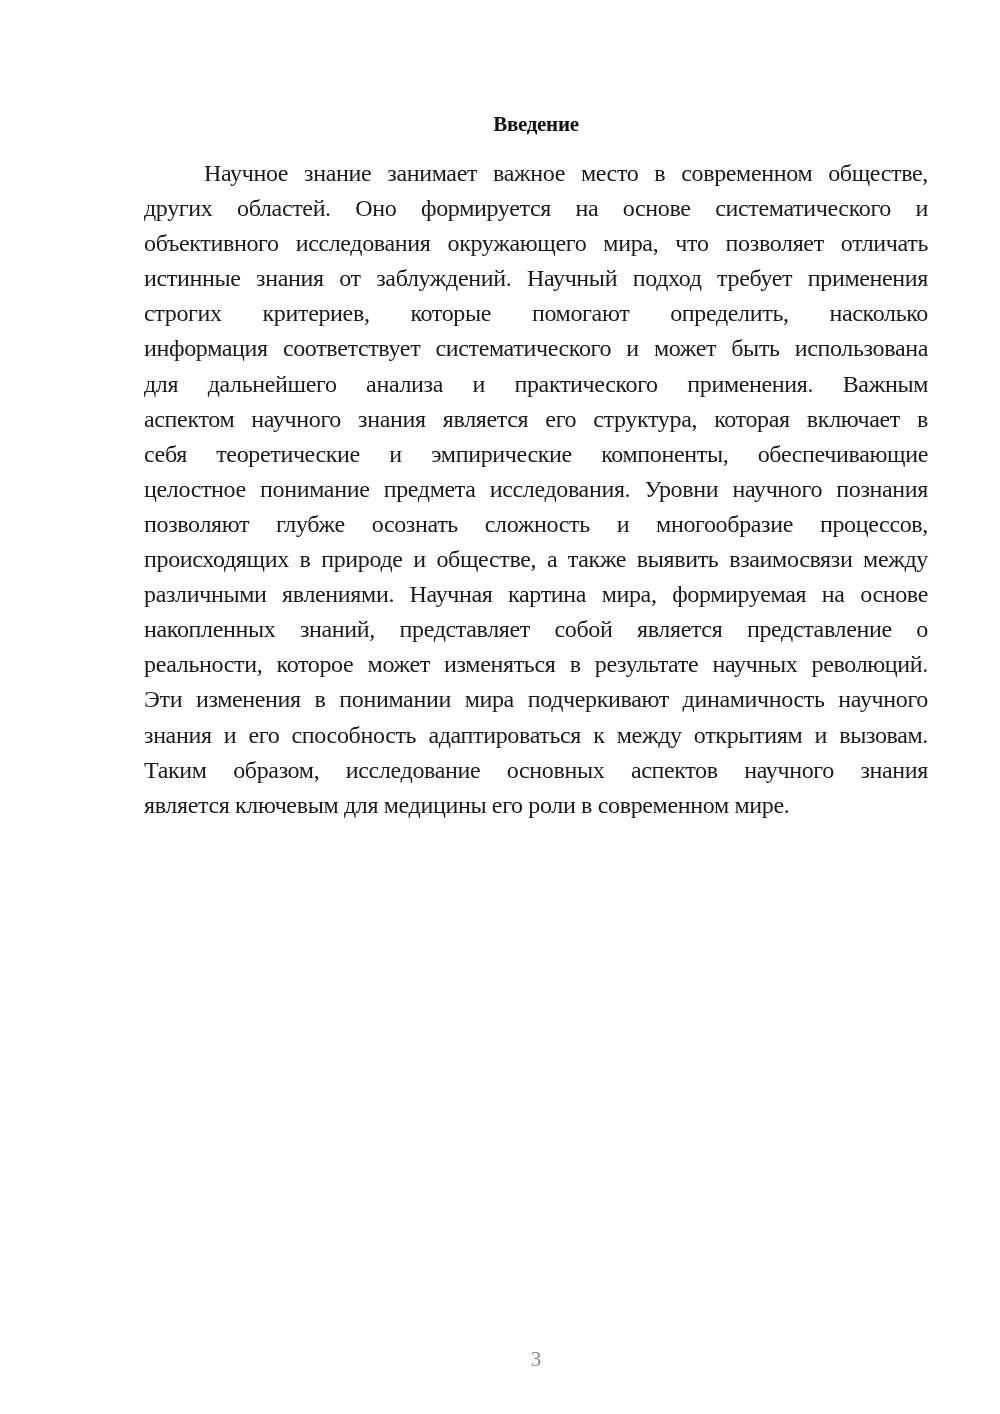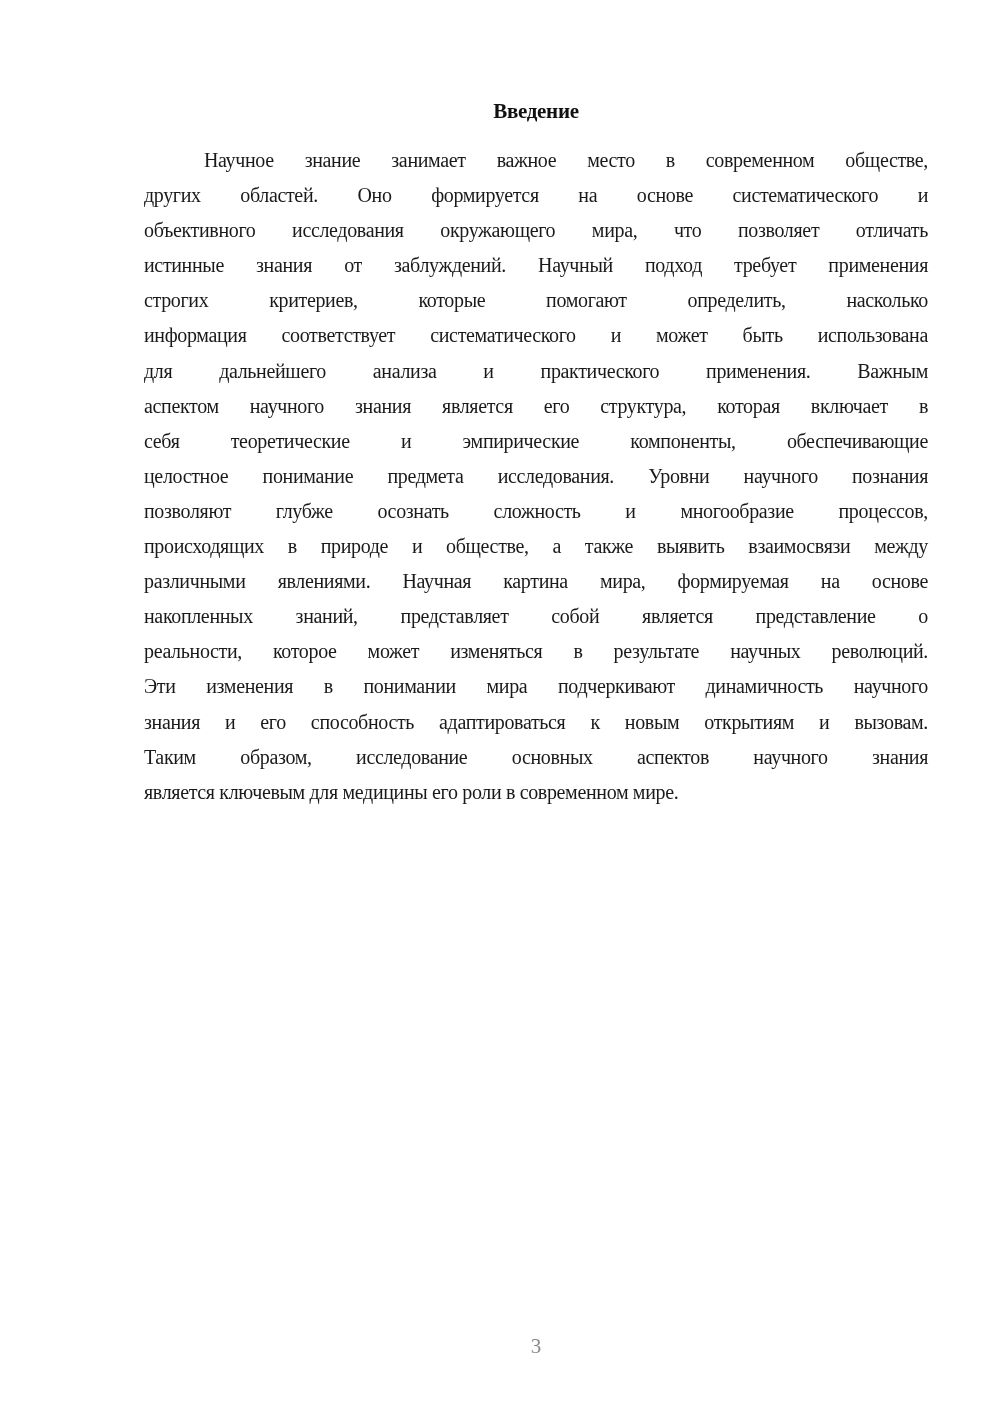--- a/index.html
+++ b/index.html
@@ -10,21 +10,21 @@
     body {
       width: 1000px;
       height: 1414px;
       position: relative;
       overflow: hidden;
       font-family: "Liberation Serif", serif;
       color: #1a1a1a;
     }
     .page {
       position: absolute;
-      left: 0; top: 0;
+      left: 0; top: 13px;
       width: 1000px;
       height: 1060px;
       background: #ffffff;
     }
     .title {
       position: absolute;
       left: 0;
       width: 1072px;
       top: 96px;
       text-align: center;
@@ -32,21 +32,21 @@
       font-size: 21px;
       line-height: 30px;
       letter-spacing: -0.3px;
       color: #111;
     }
     .body-text {
       position: absolute;
       left: 144px;
       top: 143px;
       width: 784px;
-      font-size: 20px;
+      font-size: 24px;
       letter-spacing: -0.35px;
     }
     .line {
       display: block;
       height: 35.1px;
       line-height: 35.1px;
       text-align: justify;
       text-align-last: justify;
       white-space: nowrap;
       overflow: visible;
@@ -84,19 +84,19 @@
     <span class="line">для дальнейшего анализа и практического применения. Важным</span>
     <span class="line">аспектом научного знания является его структура, которая включает в</span>
     <span class="line">себя теоретические и эмпирические компоненты, обеспечивающие</span>
     <span class="line">целостное понимание предмета исследования. Уровни научного познания</span>
     <span class="line">позволяют глубже осознать сложность и многообразие процессов,</span>
     <span class="line">происходящих в природе и обществе, а также выявить взаимосвязи между</span>
     <span class="line">различными явлениями. Научная картина мира, формируемая на основе</span>
     <span class="line">накопленных знаний, представляет собой является представление о</span>
     <span class="line">реальности, которое может изменяться в результате научных революций.</span>
     <span class="line">Эти изменения в понимании мира подчеркивают динамичность научного</span>
-    <span class="line">знания и его способность адаптироваться к новым открытиям и вызовам.</span>
+    <span class="line">знания и его способность адаптироваться к между открытиям и вызовам.</span>
     <span class="line">Таким образом, исследование основных аспектов научного знания</span>
     <span class="line last">является ключевым для медицины его роли в современном мире.</span>
   </div>
 
   <div class="page-number">3</div>
 </div>
 
 </body></html>

